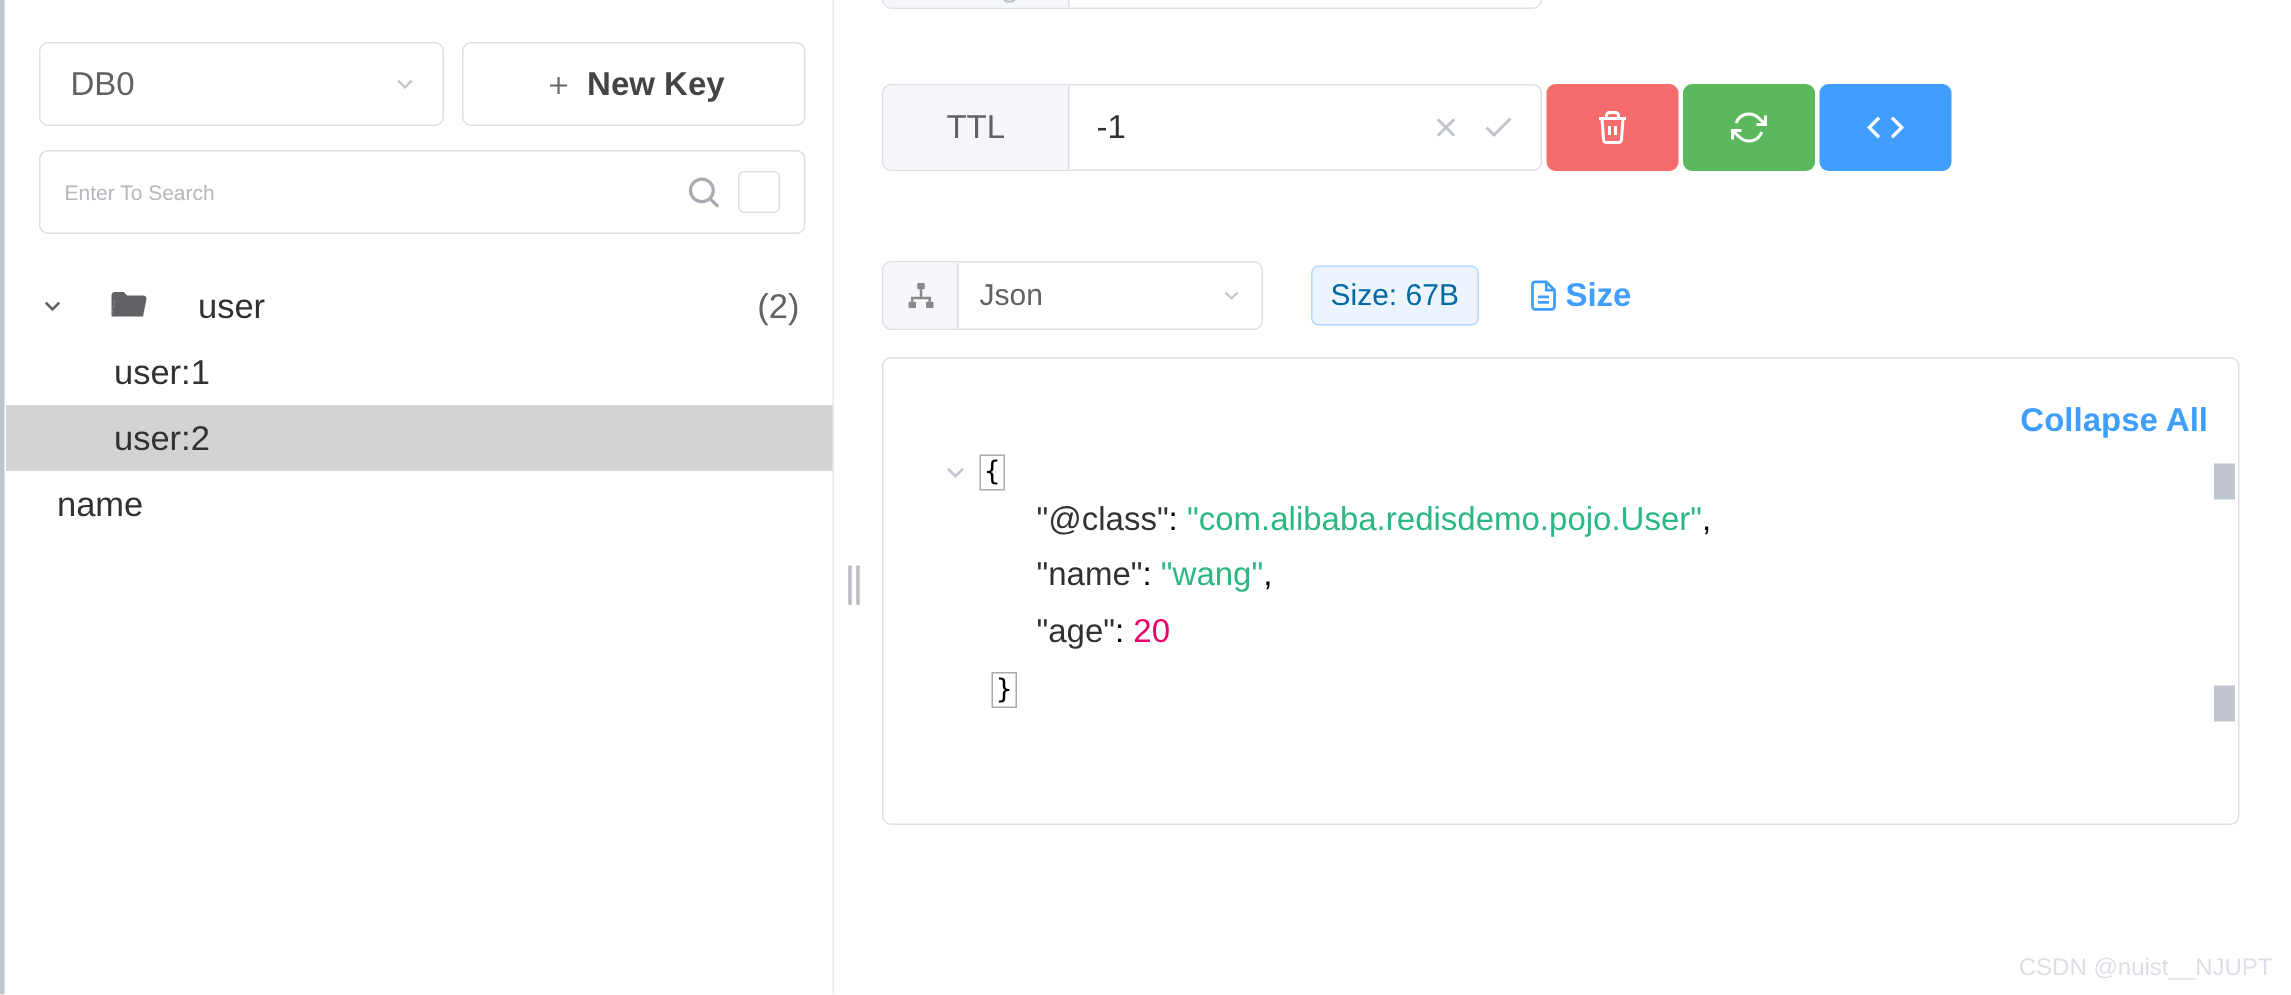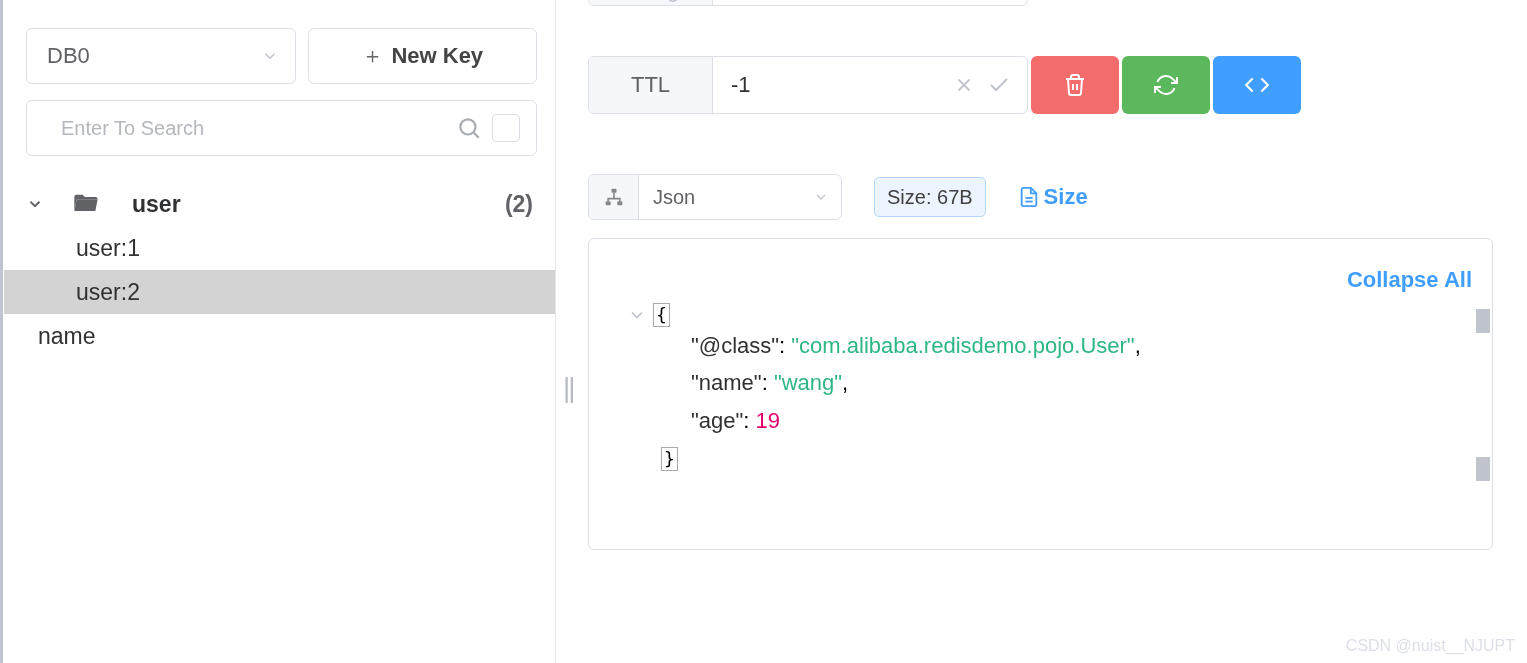--- a/index.html
+++ b/index.html
@@ -6,30 +6,30 @@
   body { width: 1527px; height: 663px; background: #fff; position: relative; overflow: hidden; }
   .left-panel { position: absolute; left: 4px; top: 0; width: 552px; height: 663px; border-right: 1px solid #e4e7ed; }
   .left-edge { position: absolute; left: 0; top: 0; width: 3px; height: 663px; background: #c0c4cc; }
   .top-row { display: flex; gap: 12px; padding: 28px 18px 0 22px; }
   .db-select { flex: 1; height: 56px; border: 1px solid #dcdfe6; border-radius: 6px; background: #fff; display: flex; align-items: center; padding: 0 20px; font-size: 22px; color: #606266; position: relative; }
   .db-select .chev { position: absolute; right: 16px; color: #c0c4cc; }
   .new-key-btn { flex: 1; height: 56px; border: 1px solid #dcdfe6; border-radius: 6px; background: #fff; display: flex; align-items: center; justify-content: center; gap: 8px; font-size: 22px; font-weight: 600; color: #444; }
   .new-key-btn .plus { font-size: 22px; font-weight: 400; color: #666; }
   .search-row { padding: 16px 18px 0 22px; }
   .search-wrap { height: 56px; border: 1px solid #dcdfe6; border-radius: 6px; display: flex; align-items: center; padding: 0 16px; gap: 10px; }
-  .search-wrap input { flex: 1; border: none; outline: none; font-size: 20px; color: #303133; margin-left: 18px; }
+  .search-wrap input { flex: 1; border: none; outline: none; font-size: 14px; color: #303133; }
   .search-wrap input::placeholder { color: #b4b7bc; }
   .search-icon { color: #a8abb2; }
   .square-box { width: 28px; height: 28px; border: 1px solid #dcdfe6; border-radius: 4px; }
   .tree { margin-top: 26px; font-size: 23px; color: #303133; }
   .tree-item { height: 44px; display: flex; align-items: center; padding: 0 22px; }
   .tree-item.indent1 { padding-left: 72px; }
   .tree-item.selected { background: #d3d3d3; }
   .tree-item .count { margin-left: auto; color: #606266; }
-  .folder-row { gap: 24px; font-weight: bold; }
+  .folder-row { gap: 24px; }
   .folder-icon { color: #606266; }
   .chev-icon { color: #606266; margin-right: 4px; }
 
   .split-handle { position: absolute; left: 563px; top: 372px; color: #b8bcc2; font-size: 28px; letter-spacing: -2px; }
 
   .right-panel { position: absolute; left: 588px; top: 0; right: 0; height: 663px; }
   .row1 { display: flex; gap: 18px; align-items: flex-start; }
   .type-group { display: flex; width: 440px; border: 1px solid #dcdfe6; border-radius: 6px; height: 30px; overflow: hidden; margin-top: -24px; }
   .type-label { width: 124px; background: #f5f7fa; border-right: 1px solid #dcdfe6; display: flex; align-items: flex-start; justify-content: center; color: #bfc2c8; font-size: 22px; padding-top: 0; }
   .type-value { flex: 1; display: flex; align-items: flex-start; padding: 0 18px; color: #bfc2c8; font-size: 22px; position: relative; }
@@ -43,21 +43,21 @@
   .action-btn { width: 88px; height: 58px; border-radius: 6px; display: flex; align-items: center; justify-content: center; color: #fff; }
   .btn-red { background: #f56c6c; }
   .btn-green { background: #5cb85c; }
   .btn-blue { background: #409eff; }
 
   .row3 { display: flex; align-items: center; gap: 32px; margin-top: 60px; }
   .format-group { display: flex; width: 254px; height: 46px; border: 1px solid #dcdfe6; border-radius: 6px; overflow: hidden; }
   .format-icon-box { width: 50px; background: #f5f7fa; border-right: 1px solid #dcdfe6; display: flex; align-items: center; justify-content: center; color: #888; }
   .format-value { flex: 1; display: flex; align-items: center; padding: 0 14px; font-size: 20px; color: #606266; position: relative; }
   .format-value .chev { position: absolute; right: 12px; color: #c0c4cc; }
-  .size-badge { height: 40px; border: 1px solid #b3d8ff; background: #ecf5ff; border-radius: 5px; padding: 0 12px; display: flex; align-items: center; color: #404040; font-size: 20px; }
+  .size-badge { height: 40px; border: 1px solid #b3d8ff; background: #ecf5ff; border-radius: 5px; padding: 0 12px; display: flex; align-items: center; color: #0369a1; font-size: 20px; }
   .copy-link { color: #409eff; font-size: 22px; font-weight: 700; display: flex; align-items: center; gap: 4px; cursor: pointer; }
 
   .json-box { margin-top: 18px; border: 1px solid #dcdfe6; border-radius: 6px; height: 312px; margin-right: 34px; position: relative; padding: 24px 28px; font-size: 22px; }
   .collapse-all { position: absolute; right: 20px; top: 28px; color: #409eff; font-size: 22px; font-weight: 600; cursor: pointer; }
   .json-content { margin-top: 40px; font-family: "Segoe UI", Arial, sans-serif; line-height: 1.7; }
   .json-row0 { display: flex; align-items: center; gap: 6px; margin-left: 10px; }
   .json-toggle { color: #c0c4cc; cursor: pointer; }
   .brace-box { border: 1px solid #aaa; padding: 0 2px; font-family: monospace; font-size: 18px; display: inline-block; line-height: 22px; }
   .json-indent { margin-left: 74px; }
   .jkey { color: #303133; }
@@ -235,21 +235,21 @@
         <span class="json-toggle">
           <svg width="20" height="20" viewBox="0 0 24 24" fill="none" stroke="currentColor" stroke-width="2">
               <polyline points="6 9 12 15 18 9"></polyline>
             </svg>
         </span>
         <span class="brace-box">{</span>
       </div>
       <div class="json-indent">
         <div><span class="jkey">"@class"</span>: <span class="jstr">"com.alibaba.redisdemo.pojo.User"</span>,</div>
         <div><span class="jkey">"name"</span>: <span class="jstr">"wang"</span>,</div>
-        <div><span class="jkey">"age"</span>: <span class="jnum">19</span></div>
+        <div><span class="jkey">"age"</span>: <span class="jnum">20</span></div>
       </div>
       <div style="margin-left:44px">
         <span class="brace-box">}</span>
       </div>
     </div>
   </div>
 </div>
 
 <div class="watermark">CSDN @nuist__NJUPT</div>
 

